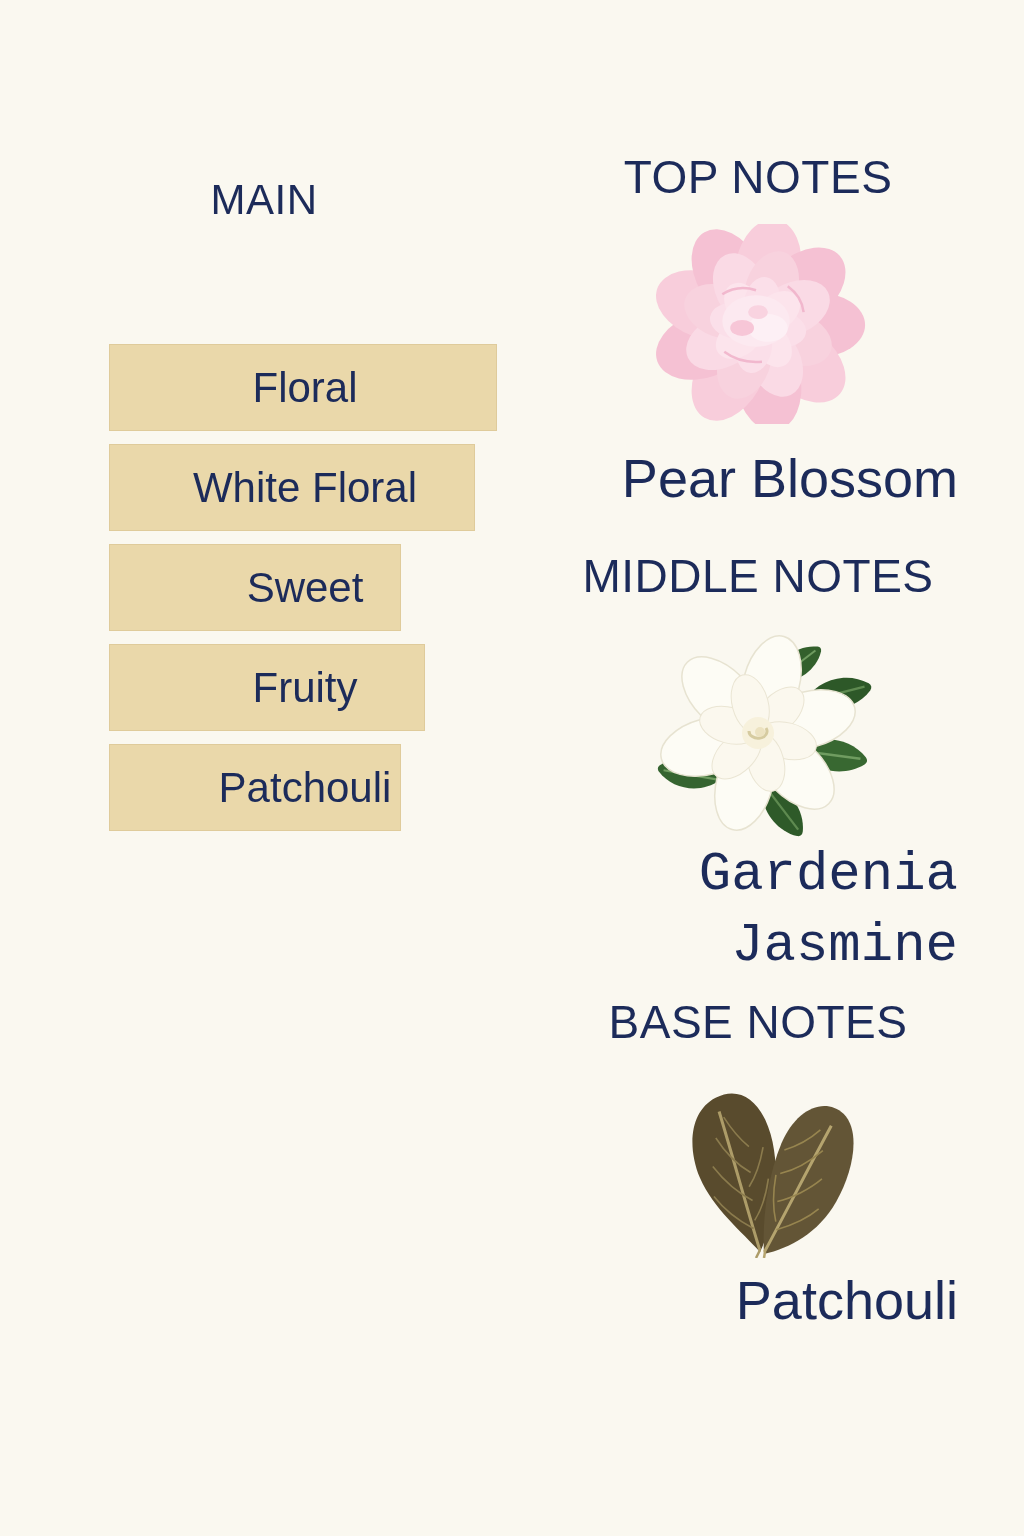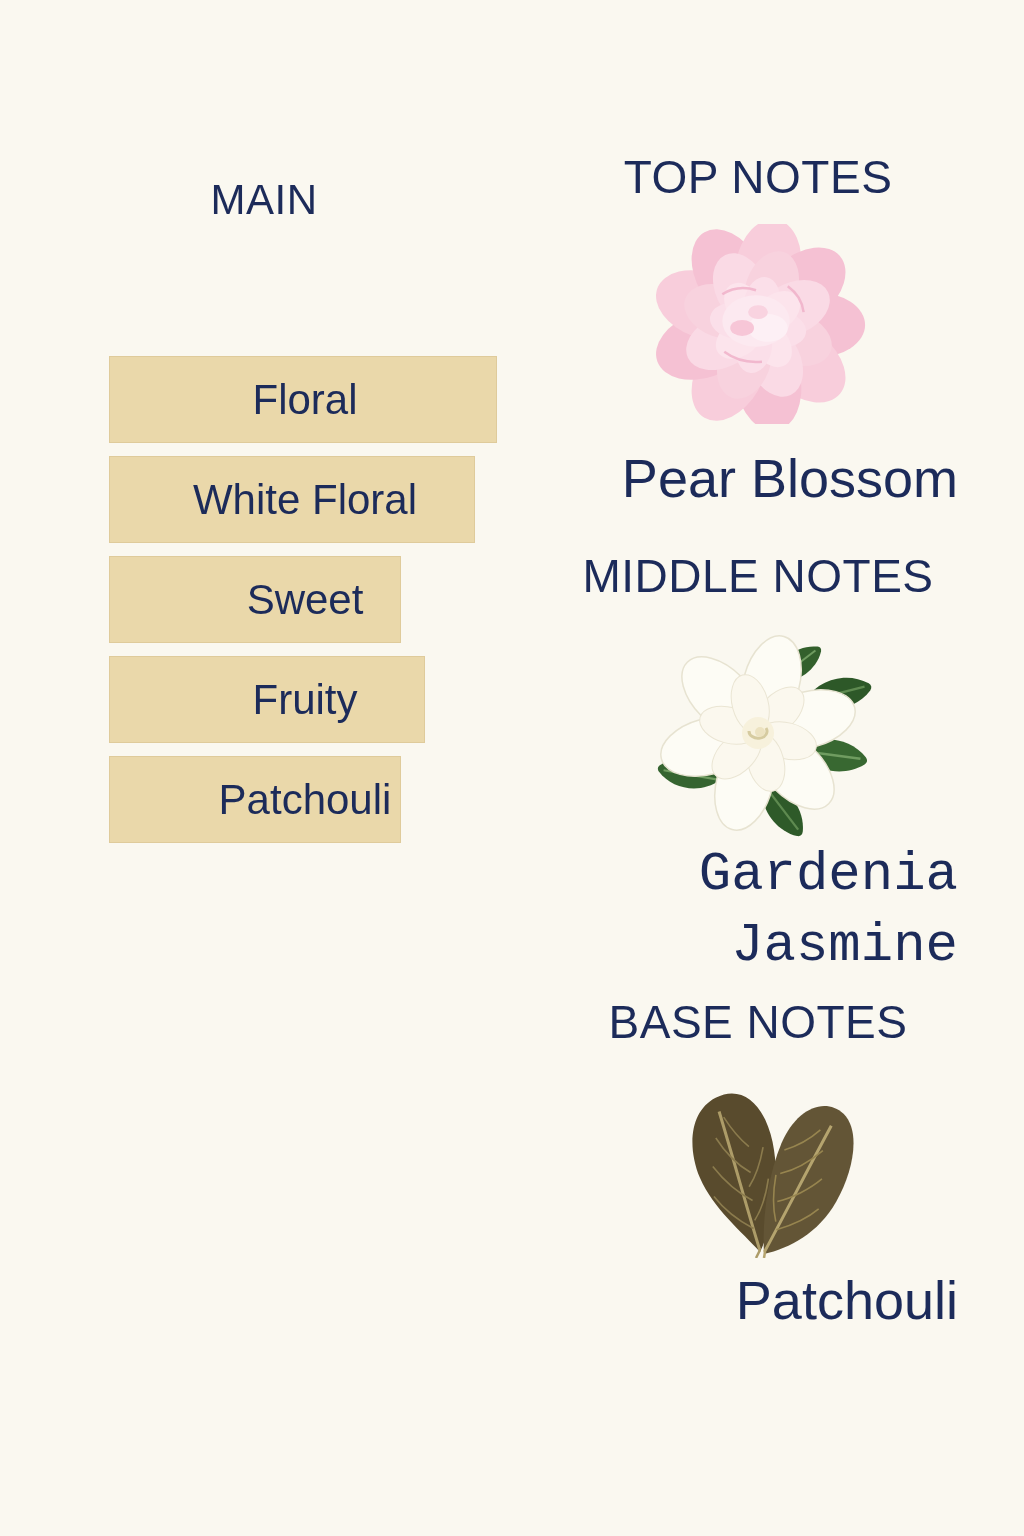--- a/index.html
+++ b/index.html
@@ -14,21 +14,21 @@
   .abs{position:absolute;}
   
   .main-accords-title{
     left:70px;top:171px;width:388px;
     text-align:center;
     font-size:42px;line-height:1.37;
     letter-spacing:0.5px;
     color:#1C2B5A;
   }
   .main-accords-title span{display:block;}
-  .bars{left:70px;top:356px;padding-left:39px;}
+  .bars{left:70px;top:344px;padding-left:39px;}
   .bar{
     height:87px;margin-bottom:13px;
     background:#EAD8AA;
     border:1px solid rgba(190,165,110,0.25);
     box-sizing:border-box;
     position:relative;
   }
   .bar-label{
     position:absolute;left:0;top:50%;
     transform:translateY(-50%);

